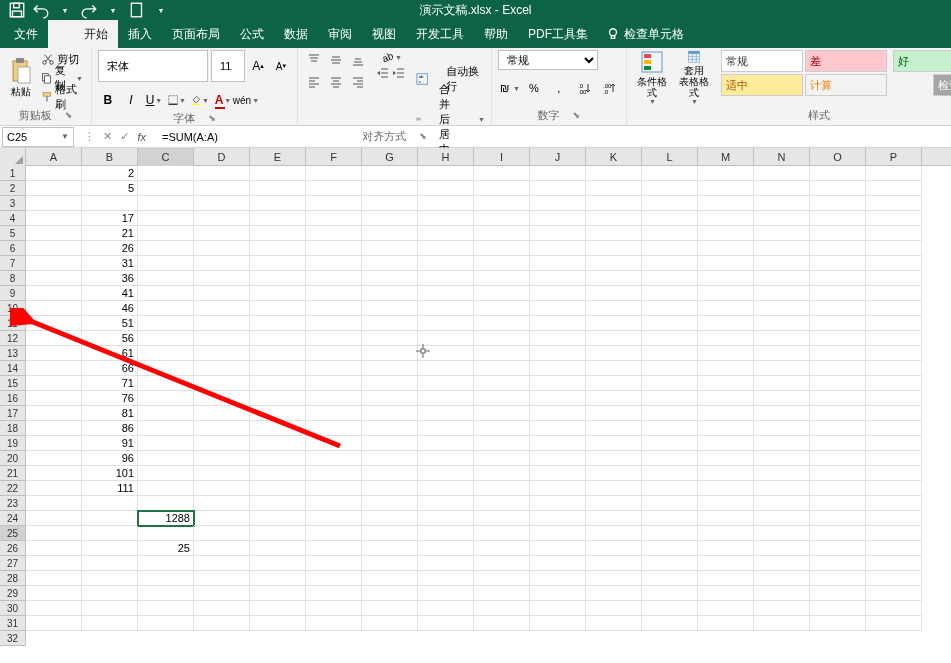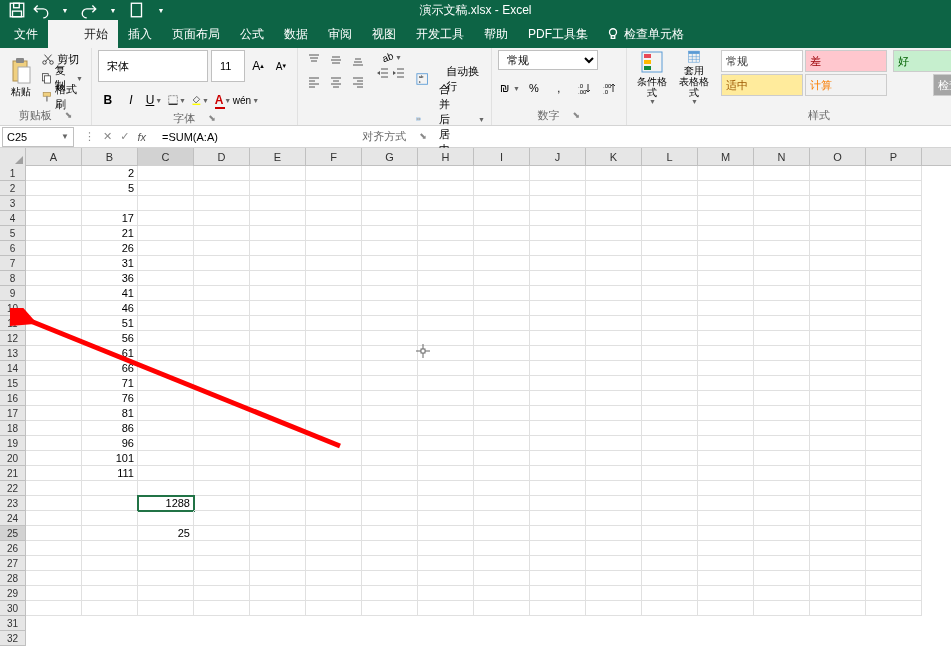--- a/index.html
+++ b/index.html
@@ -801,20 +801,38 @@
           <div class="cell"></div>
           <div class="cell"></div>
           <div class="cell"></div>
           <div class="cell"></div>
           <div class="cell"></div>
           <div class="cell"></div>
           <div class="cell"></div>
         </div>
         <div class="row">
           <div class="cell"></div>
+          <div class="cell">91</div>
+          <div class="cell"></div>
+          <div class="cell"></div>
+          <div class="cell"></div>
+          <div class="cell"></div>
+          <div class="cell"></div>
+          <div class="cell"></div>
+          <div class="cell"></div>
+          <div class="cell"></div>
+          <div class="cell"></div>
+          <div class="cell"></div>
+          <div class="cell"></div>
+          <div class="cell"></div>
+          <div class="cell"></div>
+          <div class="cell"></div>
+        </div>
+        <div class="row">
+          <div class="cell"></div>
           <div class="cell">96</div>
           <div class="cell"></div>
           <div class="cell"></div>
           <div class="cell"></div>
           <div class="cell"></div>
           <div class="cell"></div>
           <div class="cell"></div>
           <div class="cell"></div>
           <div class="cell"></div>
           <div class="cell"></div>

